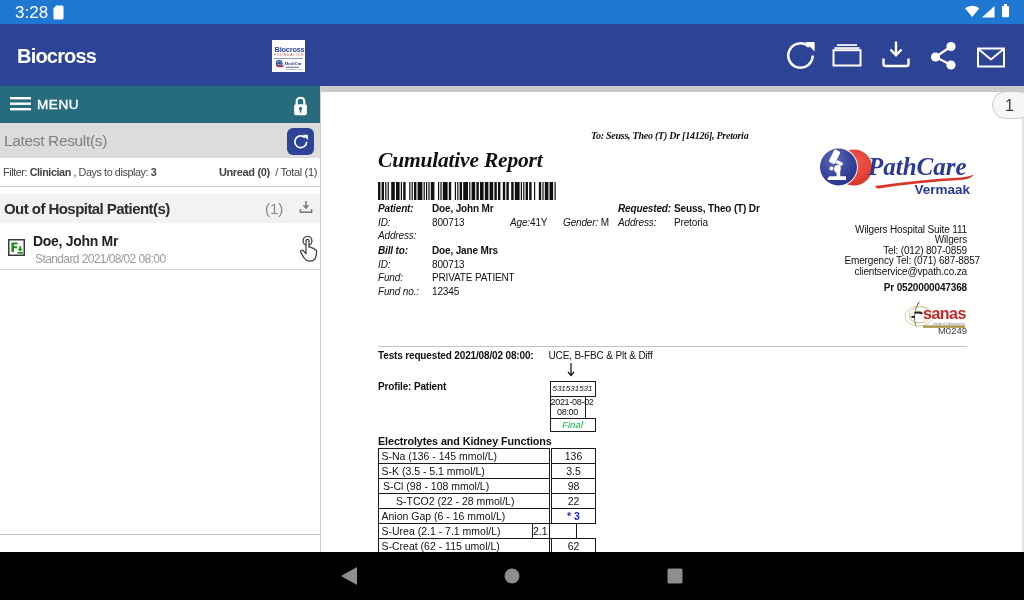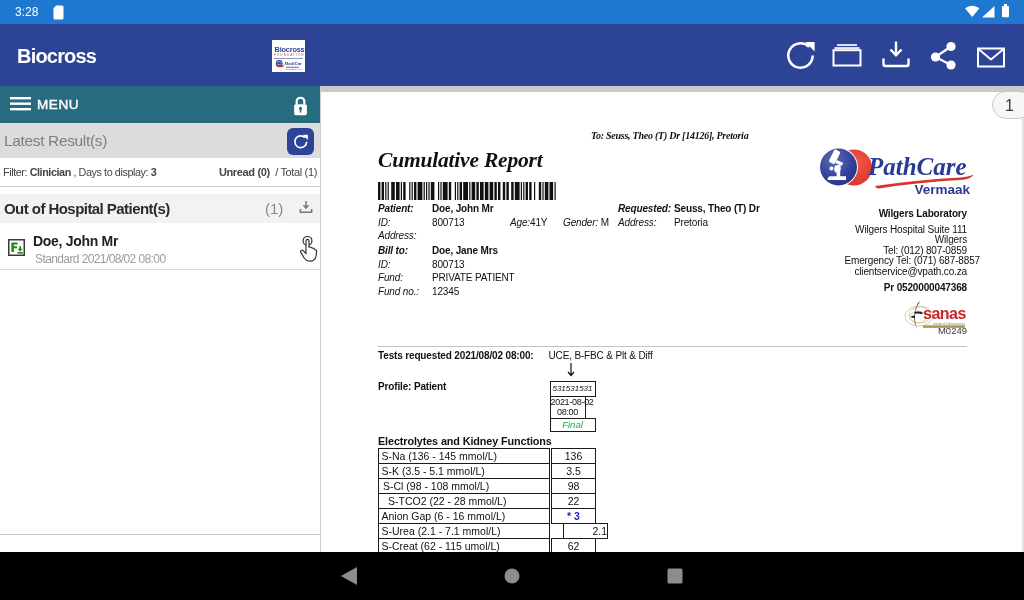--- a/index.html
+++ b/index.html
@@ -1,21 +1,21 @@
 <!DOCTYPE html>
 <html><head>
 <meta charset="utf-8">
 <style>
   html,body{margin:0;padding:0;}
   #screen{position:relative;width:1024px;height:600px;overflow:hidden;background:#fff;
     font-family:"Liberation Sans",sans-serif;}
   .abs{position:absolute;}
   
   #statusbar{left:0;top:0;width:1024px;height:24px;background:#1e78d2;}
-  #time{left:15px;top:0;height:40px;line-height:25px;color:#fff;font-size:12px;}
+  #time{left:15px;top:0;height:40px;line-height:25px;color:#fff;font-size:17px;}
   
   #appbar{left:0;top:24px;width:1024px;height:62px;background:#2d4496;}
   #apptitle{left:17px;top:24px;height:62px;line-height:64px;color:#fff;font-size:20px;font-weight:bold;letter-spacing:-0.8px;}
   #applogo{left:272px;top:40px;width:33px;height:32px;background:#fff;overflow:hidden;}
   
   #menubar{left:0;top:86px;width:320px;height:37px;background:#276c7e;}
   #menutext{left:37px;top:86px;height:37px;line-height:38px;color:#fff;font-size:13.5px;letter-spacing:0.6px;-webkit-text-stroke:0.4px #fff;}
   #latestbar{left:0;top:123px;width:320px;height:35px;background:#dcdcdc;}
   #latesttext{left:4px;top:123px;height:35px;line-height:36px;color:#7f7f7f;font-size:15.5px;letter-spacing:-0.35px;}
   #refreshbtn{left:287px;top:128px;width:27px;height:27px;background:#2d4496;border-radius:6px;}
@@ -121,21 +121,20 @@
   <div class="abs pdf it" style="left:378px;top:230px">Address:</div>
   <div class="abs pdf it b" style="left:378px;top:245px">Bill to:</div>
   <div class="abs pdf b" style="left:432px;top:245px">Doe, Jane Mrs</div>
   <div class="abs pdf it" style="left:378px;top:258.5px">ID:</div>
   <div class="abs pdf" style="left:432px;top:258.5px">800713</div>
   <div class="abs pdf it" style="left:378px;top:272px">Fund:</div>
   <div class="abs pdf" style="left:432px;top:272px">PRIVATE PATIENT</div>
   <div class="abs pdf it" style="left:378px;top:285.5px">Fund no.:</div>
   <div class="abs pdf" style="left:432px;top:285.5px">12345</div>
 
-  <div class="abs pdf b" style="left:667px;top:208px;width:300px;text-align:right">Wilgers Laboratory</div>
   <div class="abs pdf" style="left:667px;top:223.5px;width:300px;text-align:right">Wilgers Hospital Suite 111</div>
   <div class="abs pdf" style="left:667px;top:234px;width:300px;text-align:right">Wilgers</div>
   <div class="abs pdf" style="left:667px;top:244.5px;width:300px;text-align:right">Tel: (012) 807-0859</div>
   <div class="abs pdf" style="left:680px;top:255px;width:300px;text-align:right">Emergency Tel: (071) 687-8857</div>
   <div class="abs pdf" style="left:667px;top:265.5px;width:300px;text-align:right">clientservice@vpath.co.za</div>
   <div class="abs pdf b" style="left:667px;top:282px;width:300px;text-align:right">Pr 0520000047368</div>
 
   <svg class="abs" style="left:818px;top:146px" width="158" height="52" viewBox="0 0 158 52">
     <defs>
       <radialGradient id="bluegrad" cx="0.38" cy="0.3" r="0.85">
@@ -189,26 +188,26 @@
   <div class="cell" style="left:549.5px;top:381px;width:46px;height:15.5px;text-align:center;line-height:13.5px;font-size:8px;font-style:italic">531531531</div>
   <div class="cell" style="left:549.5px;top:395.5px;width:36px;height:23px;text-align:center;line-height:10.4px;font-size:9px;letter-spacing:-0.3px;padding-top:0.5px;white-space:nowrap">2021-08-02<br>08:00</div>
   <div class="cell" style="left:549.5px;top:417.5px;width:46px;height:14.5px;text-align:center;line-height:12.5px;font-size:9.5px;font-style:italic;color:#00bb3c">Final</div>
   <div class="abs pdf b" style="left:378px;top:434.5px;font-size:10.8px;letter-spacing:-0.1px">Electrolytes and Kidney Functions</div>
   <div class="cell" style="left:378px;top:448px;width:172px;height:16px;line-height:14.5px;padding-left:2.5px">S-Na (136 - 145 mmol/L)</div>
   <div class="cell" style="left:551px;top:448px;width:45px;height:16px;line-height:14.5px;text-align:center">136</div>
   <div class="cell" style="left:378px;top:463px;width:172px;height:16px;line-height:14.5px;padding-left:2.5px">S-K (3.5 - 5.1 mmol/L)</div>
   <div class="cell" style="left:551px;top:463px;width:45px;height:16px;line-height:14.5px;text-align:center">3.5</div>
   <div class="cell" style="left:378px;top:478px;width:172px;height:16px;line-height:14.5px;padding-left:4px">S-Cl (98 - 108 mmol/L)</div>
   <div class="cell" style="left:551px;top:478px;width:45px;height:16px;line-height:14.5px;text-align:center">98</div>
-  <div class="cell" style="left:378px;top:493px;width:172px;height:16px;line-height:14.5px;padding-left:9px">S-TCO2 (22 - 28 mmol/L)</div>
+  <div class="cell" style="left:378px;top:493px;width:172px;height:16px;line-height:14.5px;padding-left:17px">S-TCO2 (22 - 28 mmol/L)</div>
   <div class="cell" style="left:551px;top:493px;width:45px;height:16px;line-height:14.5px;text-align:center">22</div>
   <div class="cell" style="left:378px;top:508px;width:172px;height:16px;line-height:14.5px;padding-left:2.5px">Anion Gap (6 - 16 mmol/L)</div>
   <div class="cell" style="left:551px;top:508px;width:45px;height:16px;line-height:14.5px;text-align:center;color:#2222cc;font-weight:bold">* 3</div>
   <div class="cell" style="left:378px;top:523px;width:172px;height:16px;line-height:14.5px;padding-left:2.5px">S-Urea (2.1 - 7.1 mmol/L)</div>
-  <div class="cell" style="left:563px;top:523px;width:45px;height:16px;line-height:14.5px;text-align:right">2.1</div>
+  <div class="cell" style="left:532px;top:523px;width:45px;height:16px;line-height:14.5px;text-align:left">2.1</div>
   <div class="cell" style="left:378px;top:538px;width:172px;height:16px;line-height:14.5px;padding-left:2.5px">S-Creat (62 - 115 umol/L)</div>
   <div class="cell" style="left:551px;top:538px;width:45px;height:16px;line-height:14.5px;text-align:center">62</div>
 
   <div class="abs" id="statusbar"></div>
   <div class="abs" id="time">3:28</div>
   <svg class="abs" style="left:50px;top:4px" width="18" height="17" viewBox="0 0 18 17">
     <path d="M6.2 1.5 L12 1.5 Q13.5 1.5 13.5 3 L13.5 14 Q13.5 15.5 12 15.5 L5 15.5 Q3.5 15.5 3.5 14 L3.5 4.2 Z" fill="#fff"></path>
   </svg>
   <svg class="abs" style="left:963px;top:3px" width="50" height="17" viewBox="0 0 50 17">
     <path d="M9.2 14 L2 5.2 A11.5 11.5 0 0 1 16.4 5.2 Z" fill="#fff"></path>

